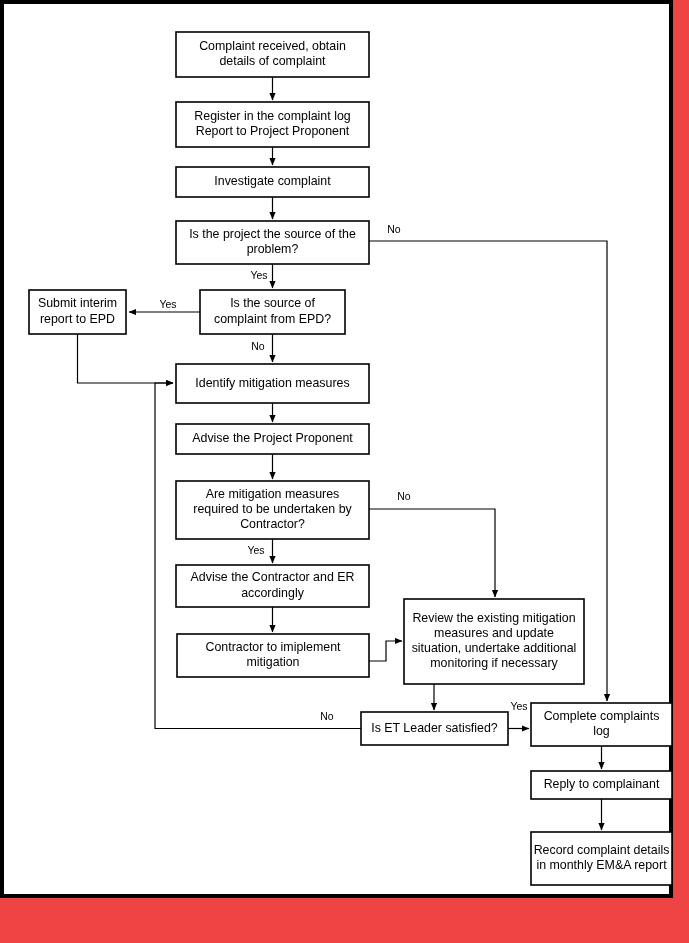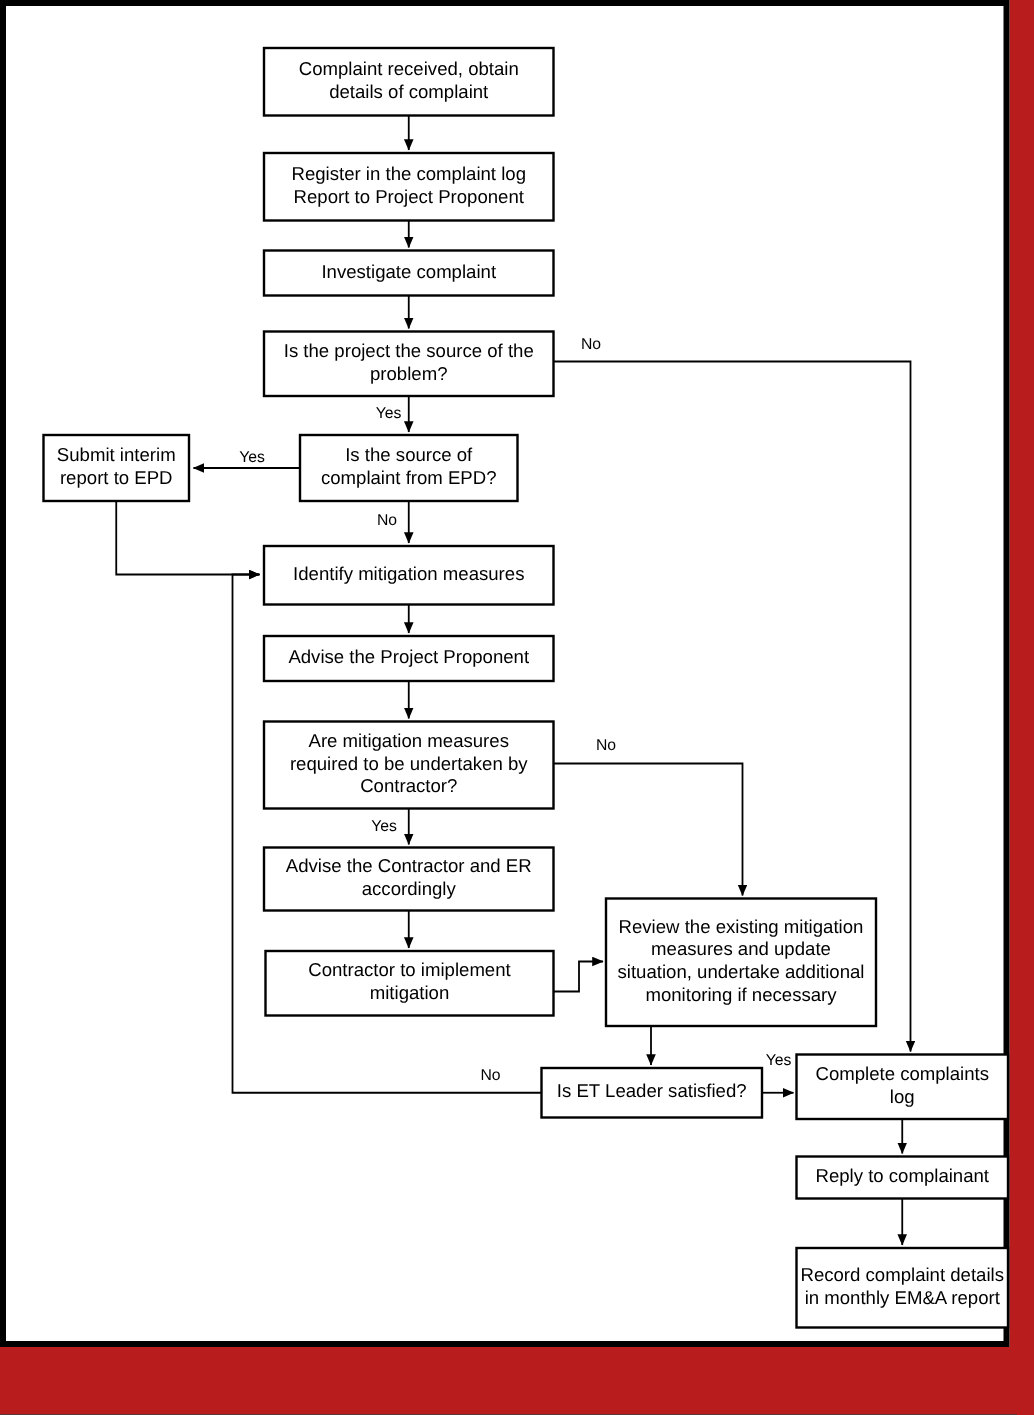--- a/index.html
+++ b/index.html
@@ -4,21 +4,21 @@
 <style>
   html, body {
     margin: 0;
     padding: 0;
     background: #000000;
   }
   #page {
     position: relative;
     width: 689px;
     height: 943px;
-    background: #b91c1c;
+    background: #ef4444;
     overflow: hidden;
     font-family: "Liberation Sans", sans-serif;
   }
   #frame {
     position: absolute;
     left: 0px;
     top: 0px;
     width: 673px;
     height: 898px;
     background: #ffffff;

